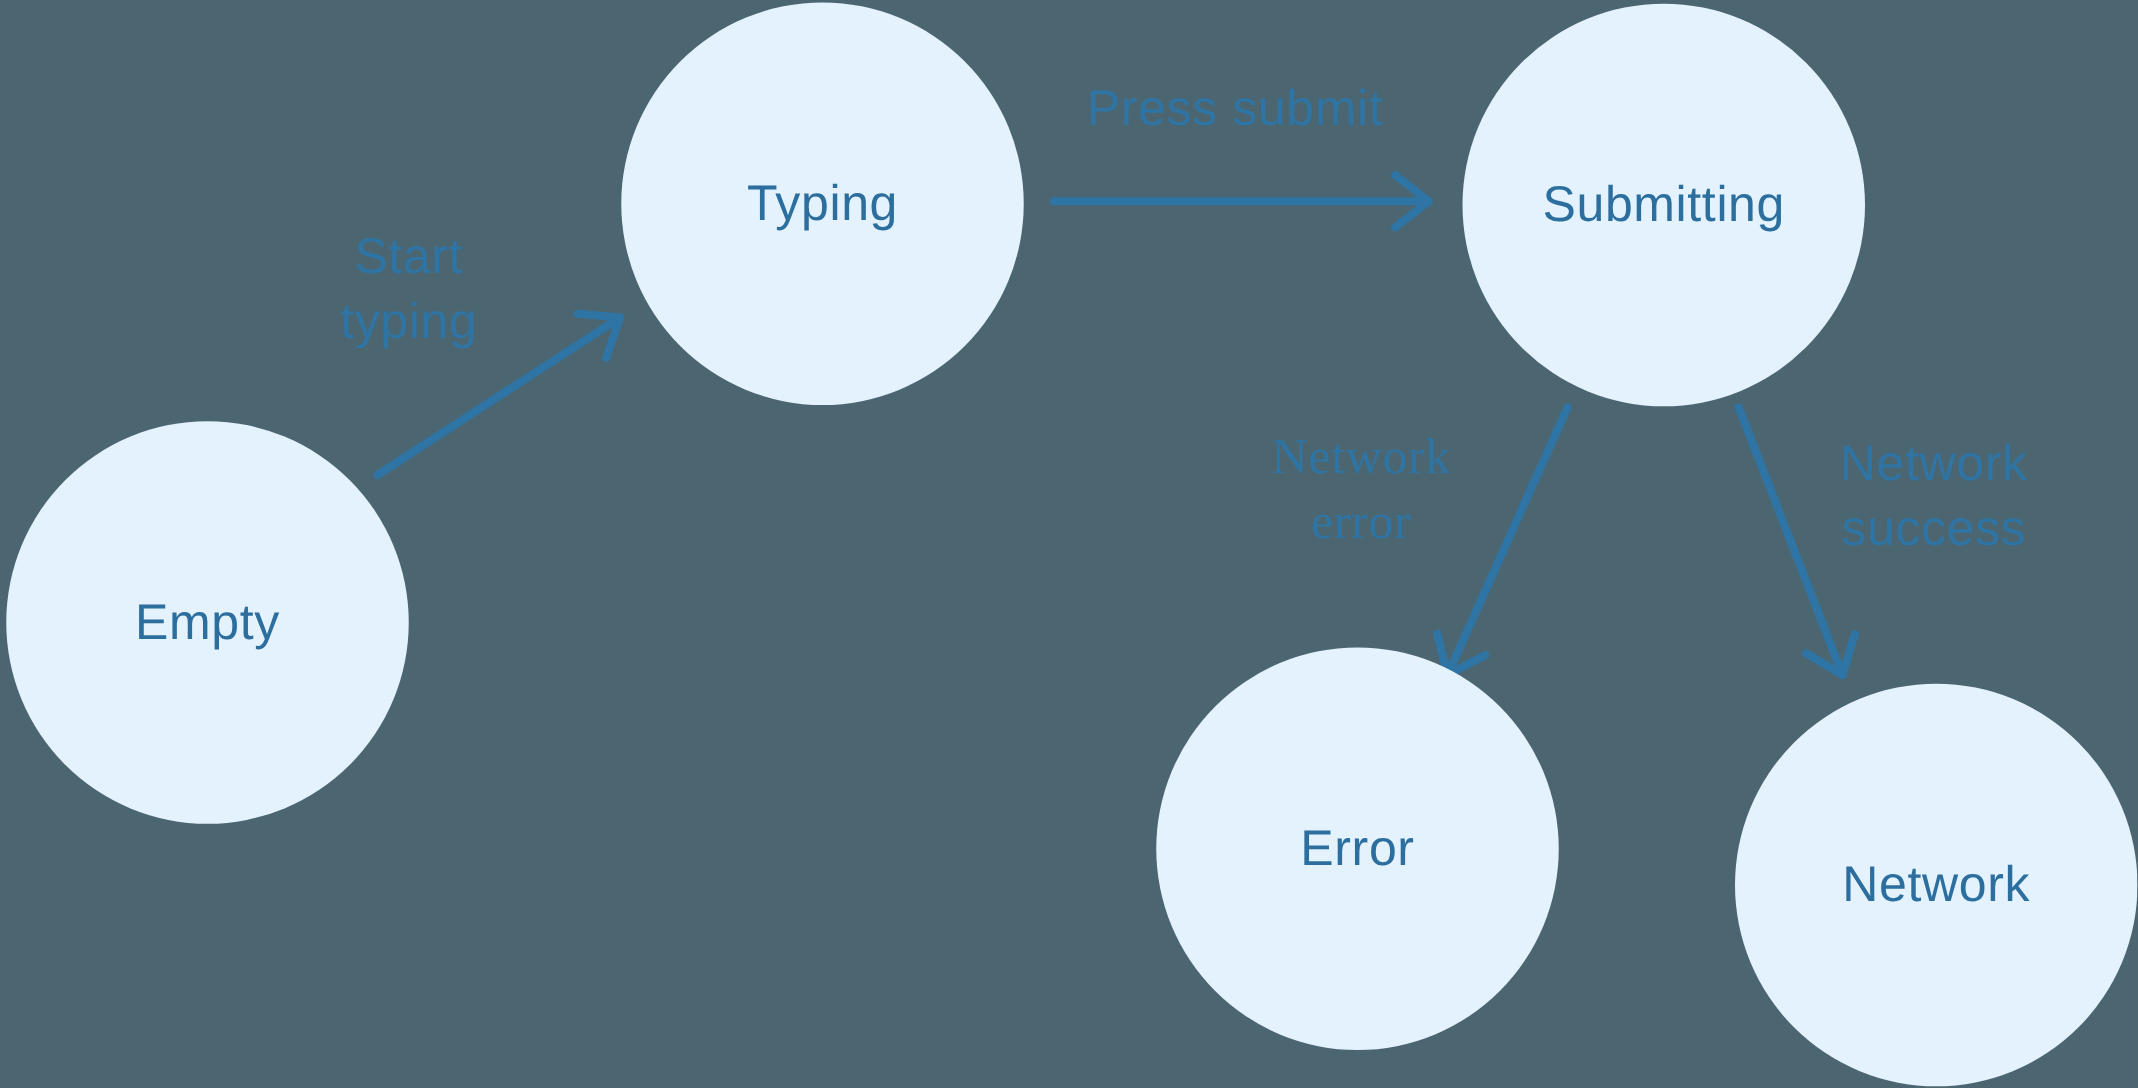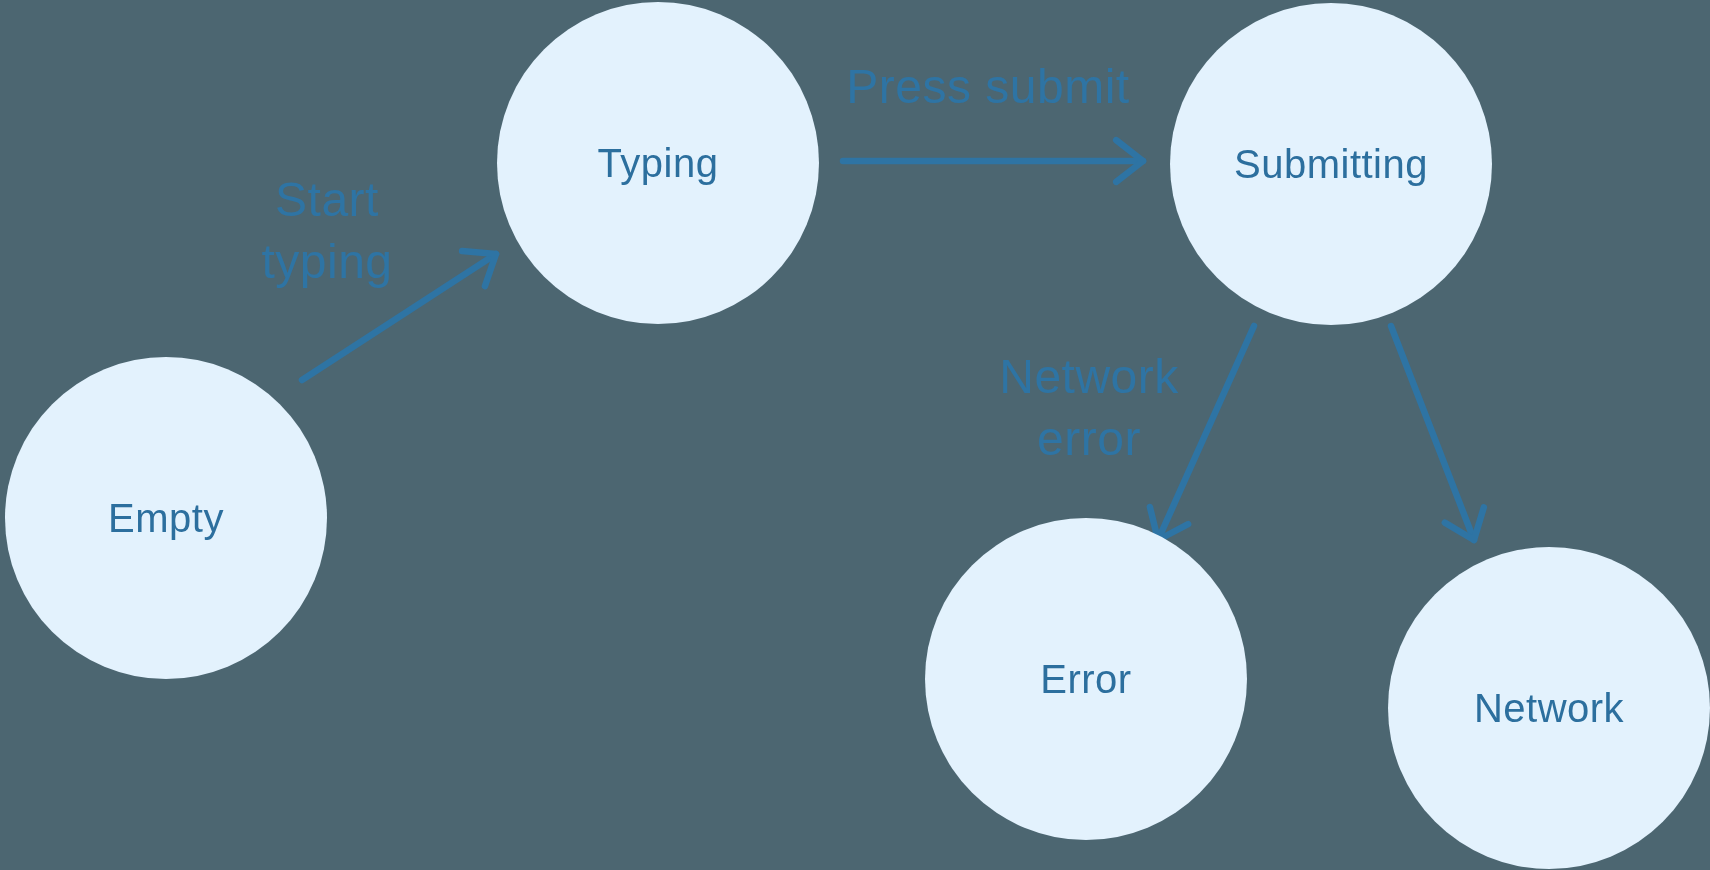--- a/index.html
+++ b/index.html
@@ -39,38 +39,38 @@
     display: flex;
     align-items: center;
     justify-content: center;
   }
   .node-label {
     font-size: 40px;
     font-weight: 500;
     color: var(--node-text);
     letter-spacing: 0.5px;
   }
-  .node-empty      { left: 5px;    top: 357px; }
+  .node-empty      { left: 5px;    top: 337px; }
   .node-typing     { left: 497px;  top: 2px;   }
   .node-submitting { left: 1170px; top: 3px;   }
   .node-error      { left: 925px;  top: 518px; }
   .node-success    { left: 1388px; top: 547px; }
   .edge-label {
     position: absolute;
     transform: translate(-50%, -50%);
-    font-size: 48px;
+    font-size: 40px;
     font-weight: 500;
     line-height: 1.3;
     color: var(--edge);
     text-align: center;
     letter-spacing: 0.5px;
   }
   .label-start-typing    { left: 327px;  top: 231px; width: 150px; }
   .label-press-submit    { left: 988px;  top: 87px;  white-space: nowrap; }
-  .label-network-error   { left: 1089px; top: 408px; width: 200px; }
+  .label-network-error   { left: 1089px; top: 391px; width: 200px; font-family: Liberation Serif, serif; }
   .label-network-success { left: 1547px; top: 397px; width: 200px; }
 </style>
 </head>
 <body>
 
 <div class="canvas">
 
   <svg class="edges-svg" viewBox="0 0 1710 870" xmlns="http://www.w3.org/2000/svg">
     <g>
       <path class="edge-stroke" d="M302 380 L496 254"></path>
@@ -109,14 +109,15 @@
   <div class="node node-success">
     <span class="node-label">Network</span>
   </div>
 
   <div class="edge-label label-start-typing">Start typing</div>
 
   <div class="edge-label label-press-submit">Press submit</div>
 
   <div class="edge-label label-network-error">Network error</div>
 
+  <div class="edge-label label-network-success">Network success</div>
 
 </div>
 
 </body></html>

